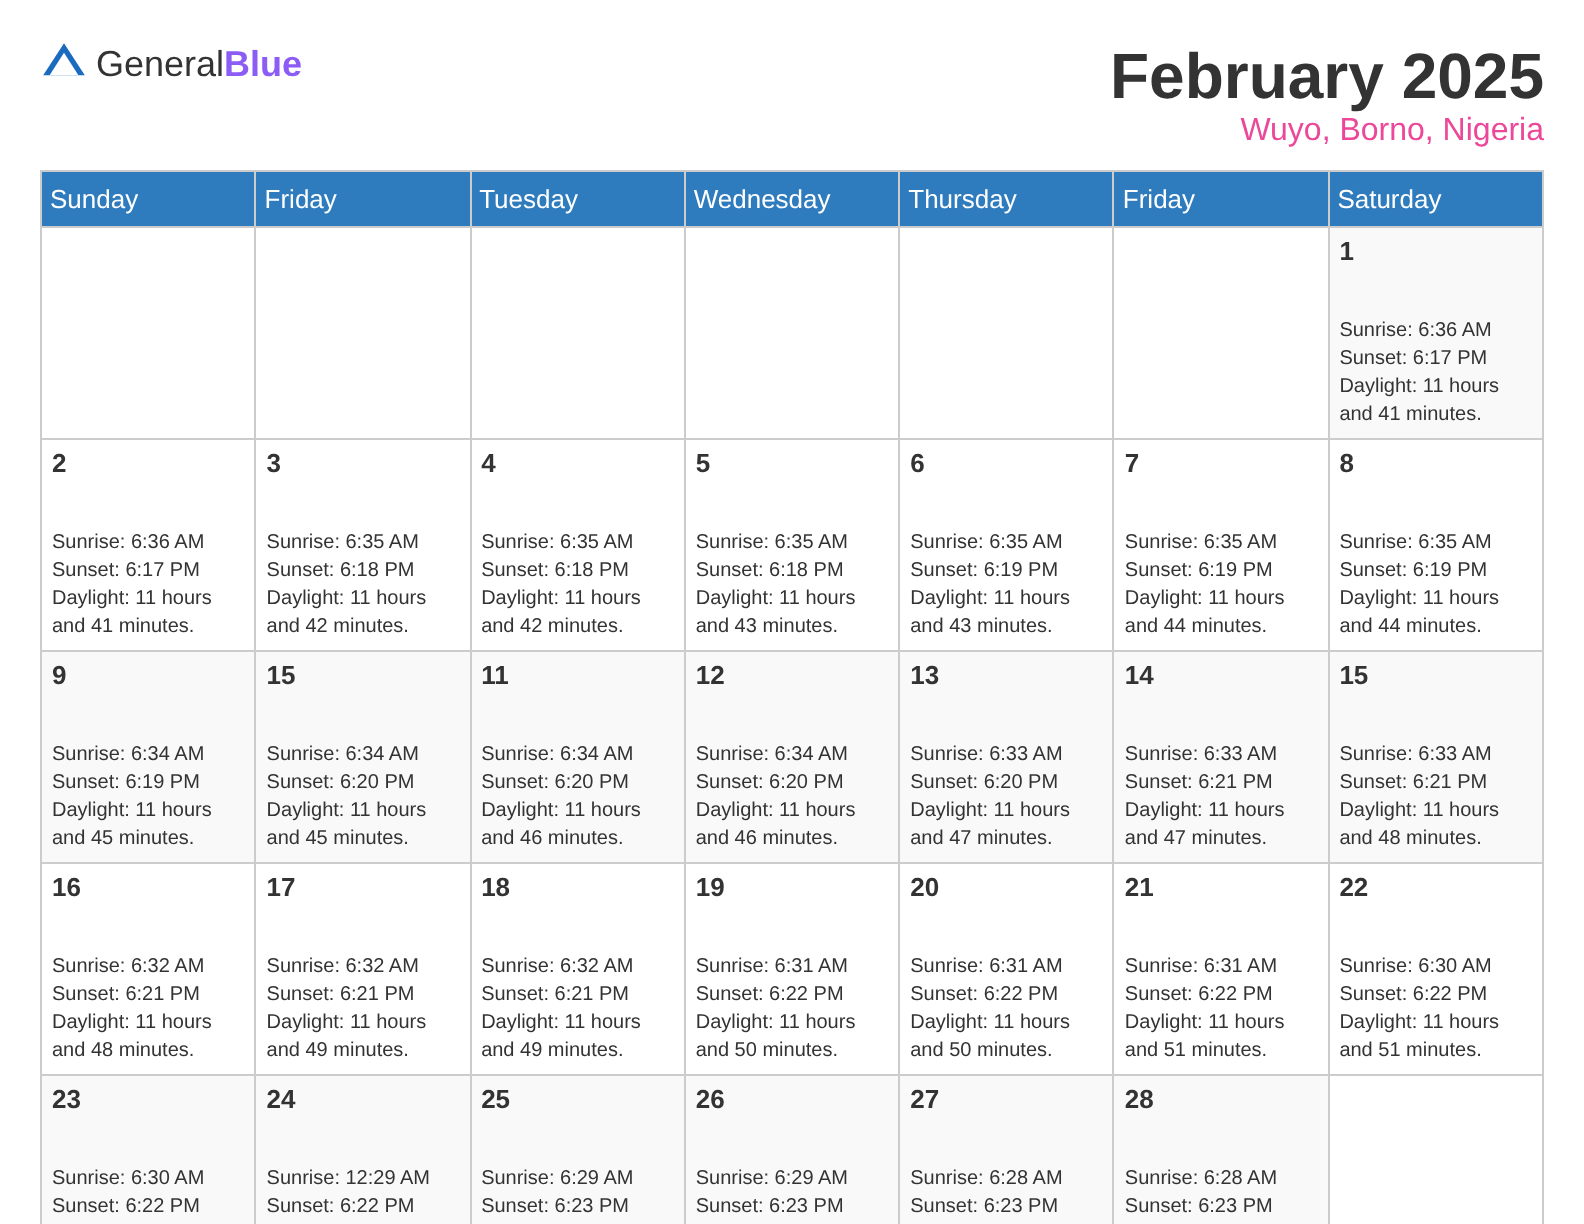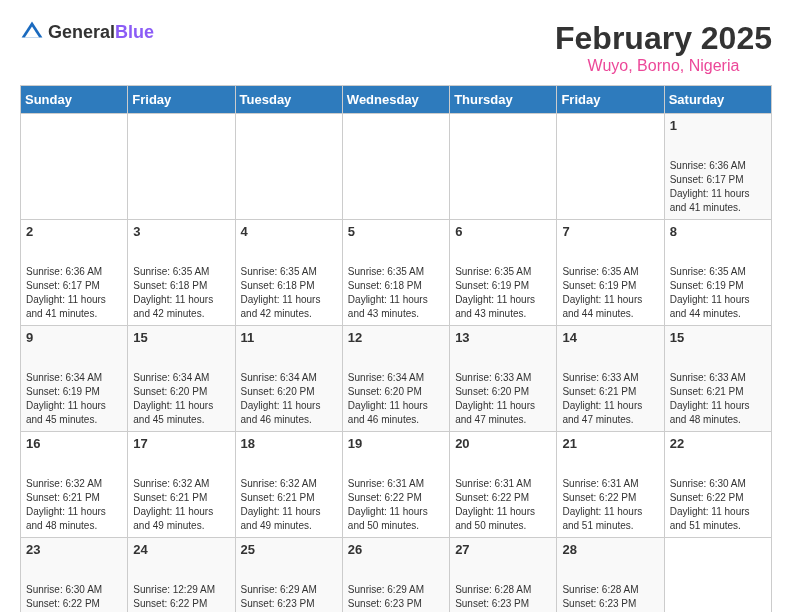--- a/index.html
+++ b/index.html
@@ -19,41 +19,41 @@
     .logo {
       display: flex;
       align-items: center;
       gap: 4px;
     }
     .logo-icon {
       width: 24px;
       height: 24px;
     }
     .title-block {
-      text-align: center;
+      text-align: right;
     }
     .calendar-title {
       font-size: 32px;
       font-weight: bold;
       color: #333;
     }
     .calendar-subtitle {
       font-size: 16px;
       color: #ec4899;
     }
     table {
       width: 100%;
       border-collapse: collapse;
       table-layout: fixed;
     }
     thead th {
       background-color: #2e7bbd;
       color: #fff;
       font-size: 13px;
-      font-weight: bold;
+      font-weight: normal;
       padding: 6px 4px;
       text-align: left;
       border: 1px solid #ccc;
     }
     tbody td {
       vertical-align: top;
       border: 1px solid #ccc;
       padding: 4px 5px;
       height: 85px;
       font-size: 10px;
@@ -82,21 +82,21 @@
 </head>
 <body>
 
 <div class="header">
   <div class="logo">
     <svg class="logo-icon" viewBox="0 0 30 30">
       <polygon points="15,2 28,22 2,22" fill="#1a6abf"></polygon>
       <polygon points="15,8 24,22 6,22" fill="#fff"></polygon>
     </svg>
     <span>
-      <span style="font-size:18px;font-weight:bold;color:#333;">General</span><span style="font-size:18px;font-weight:bold;color:#8b5cf6;">Blue</span>
+      <span style="font-size:18px;font-weight:normal;color:#333;">General</span><span style="font-size:18px;font-weight:bold;color:#8b5cf6;">Blue</span>
     </span>
   </div>
   <div class="title-block">
     <div class="calendar-title">February 2025</div>
     <div class="calendar-subtitle">Wuyo, Borno, Nigeria</div>
   </div>
 </div>
 
 <table>
   <thead>

